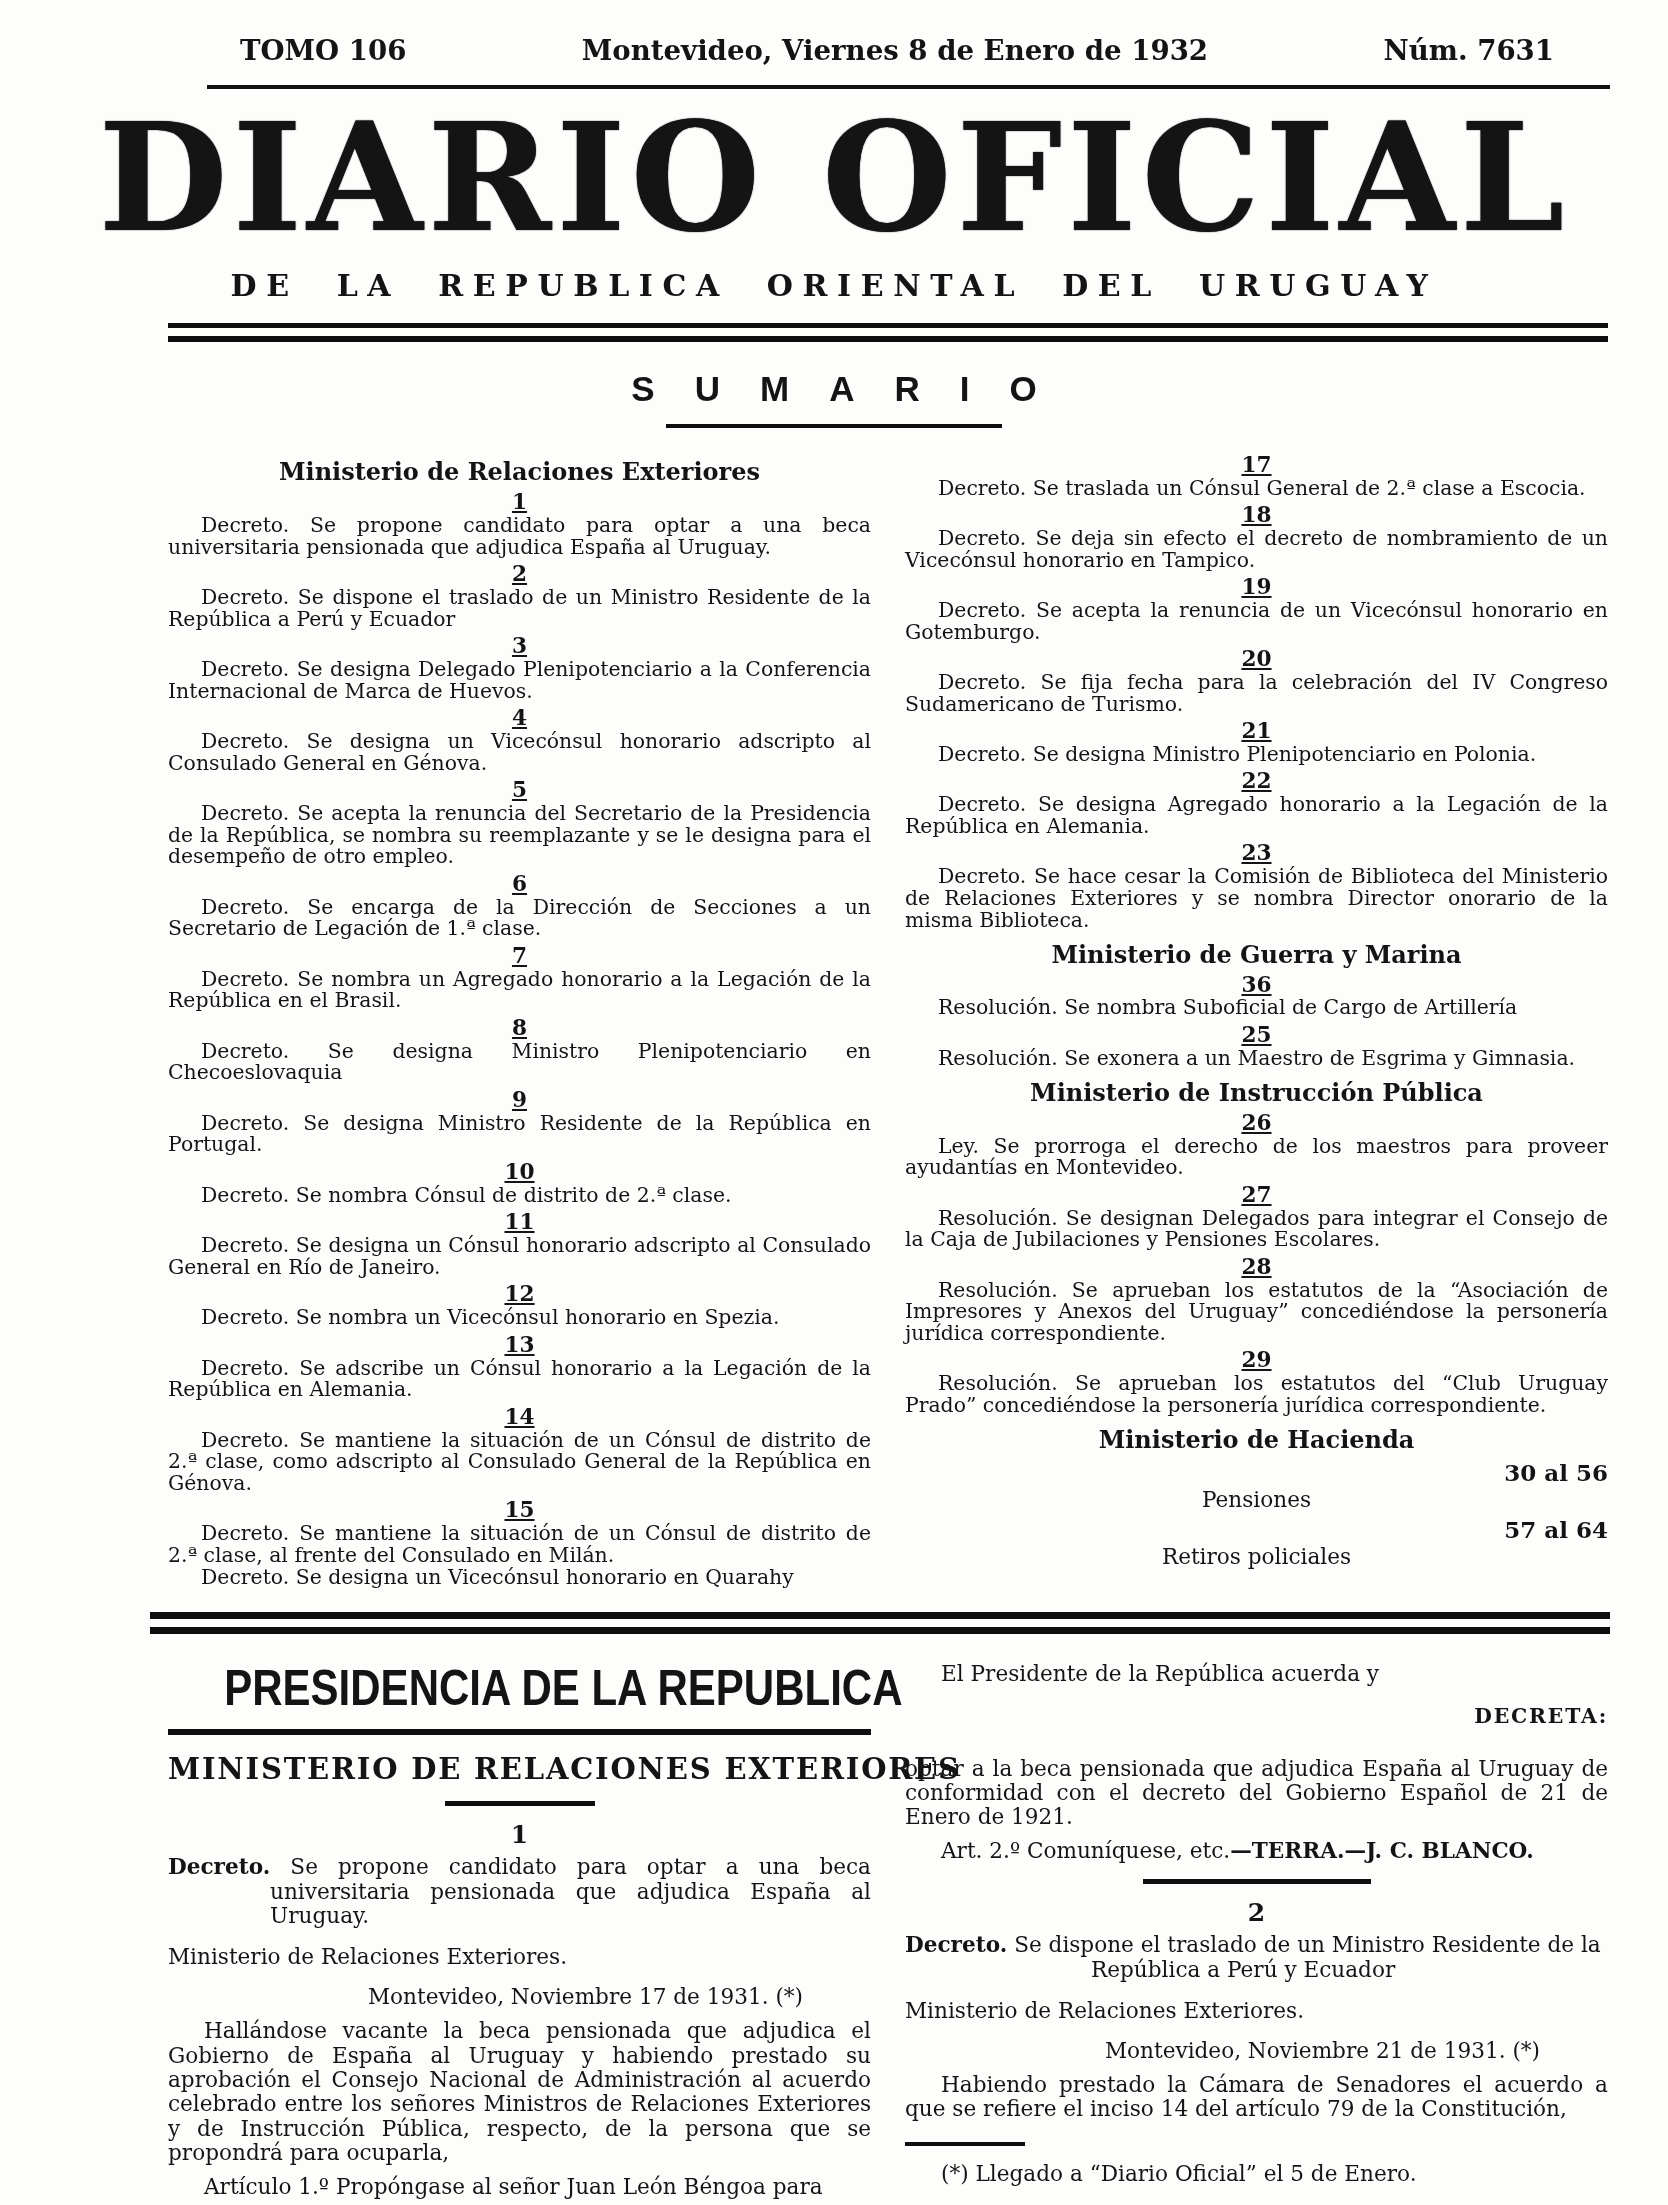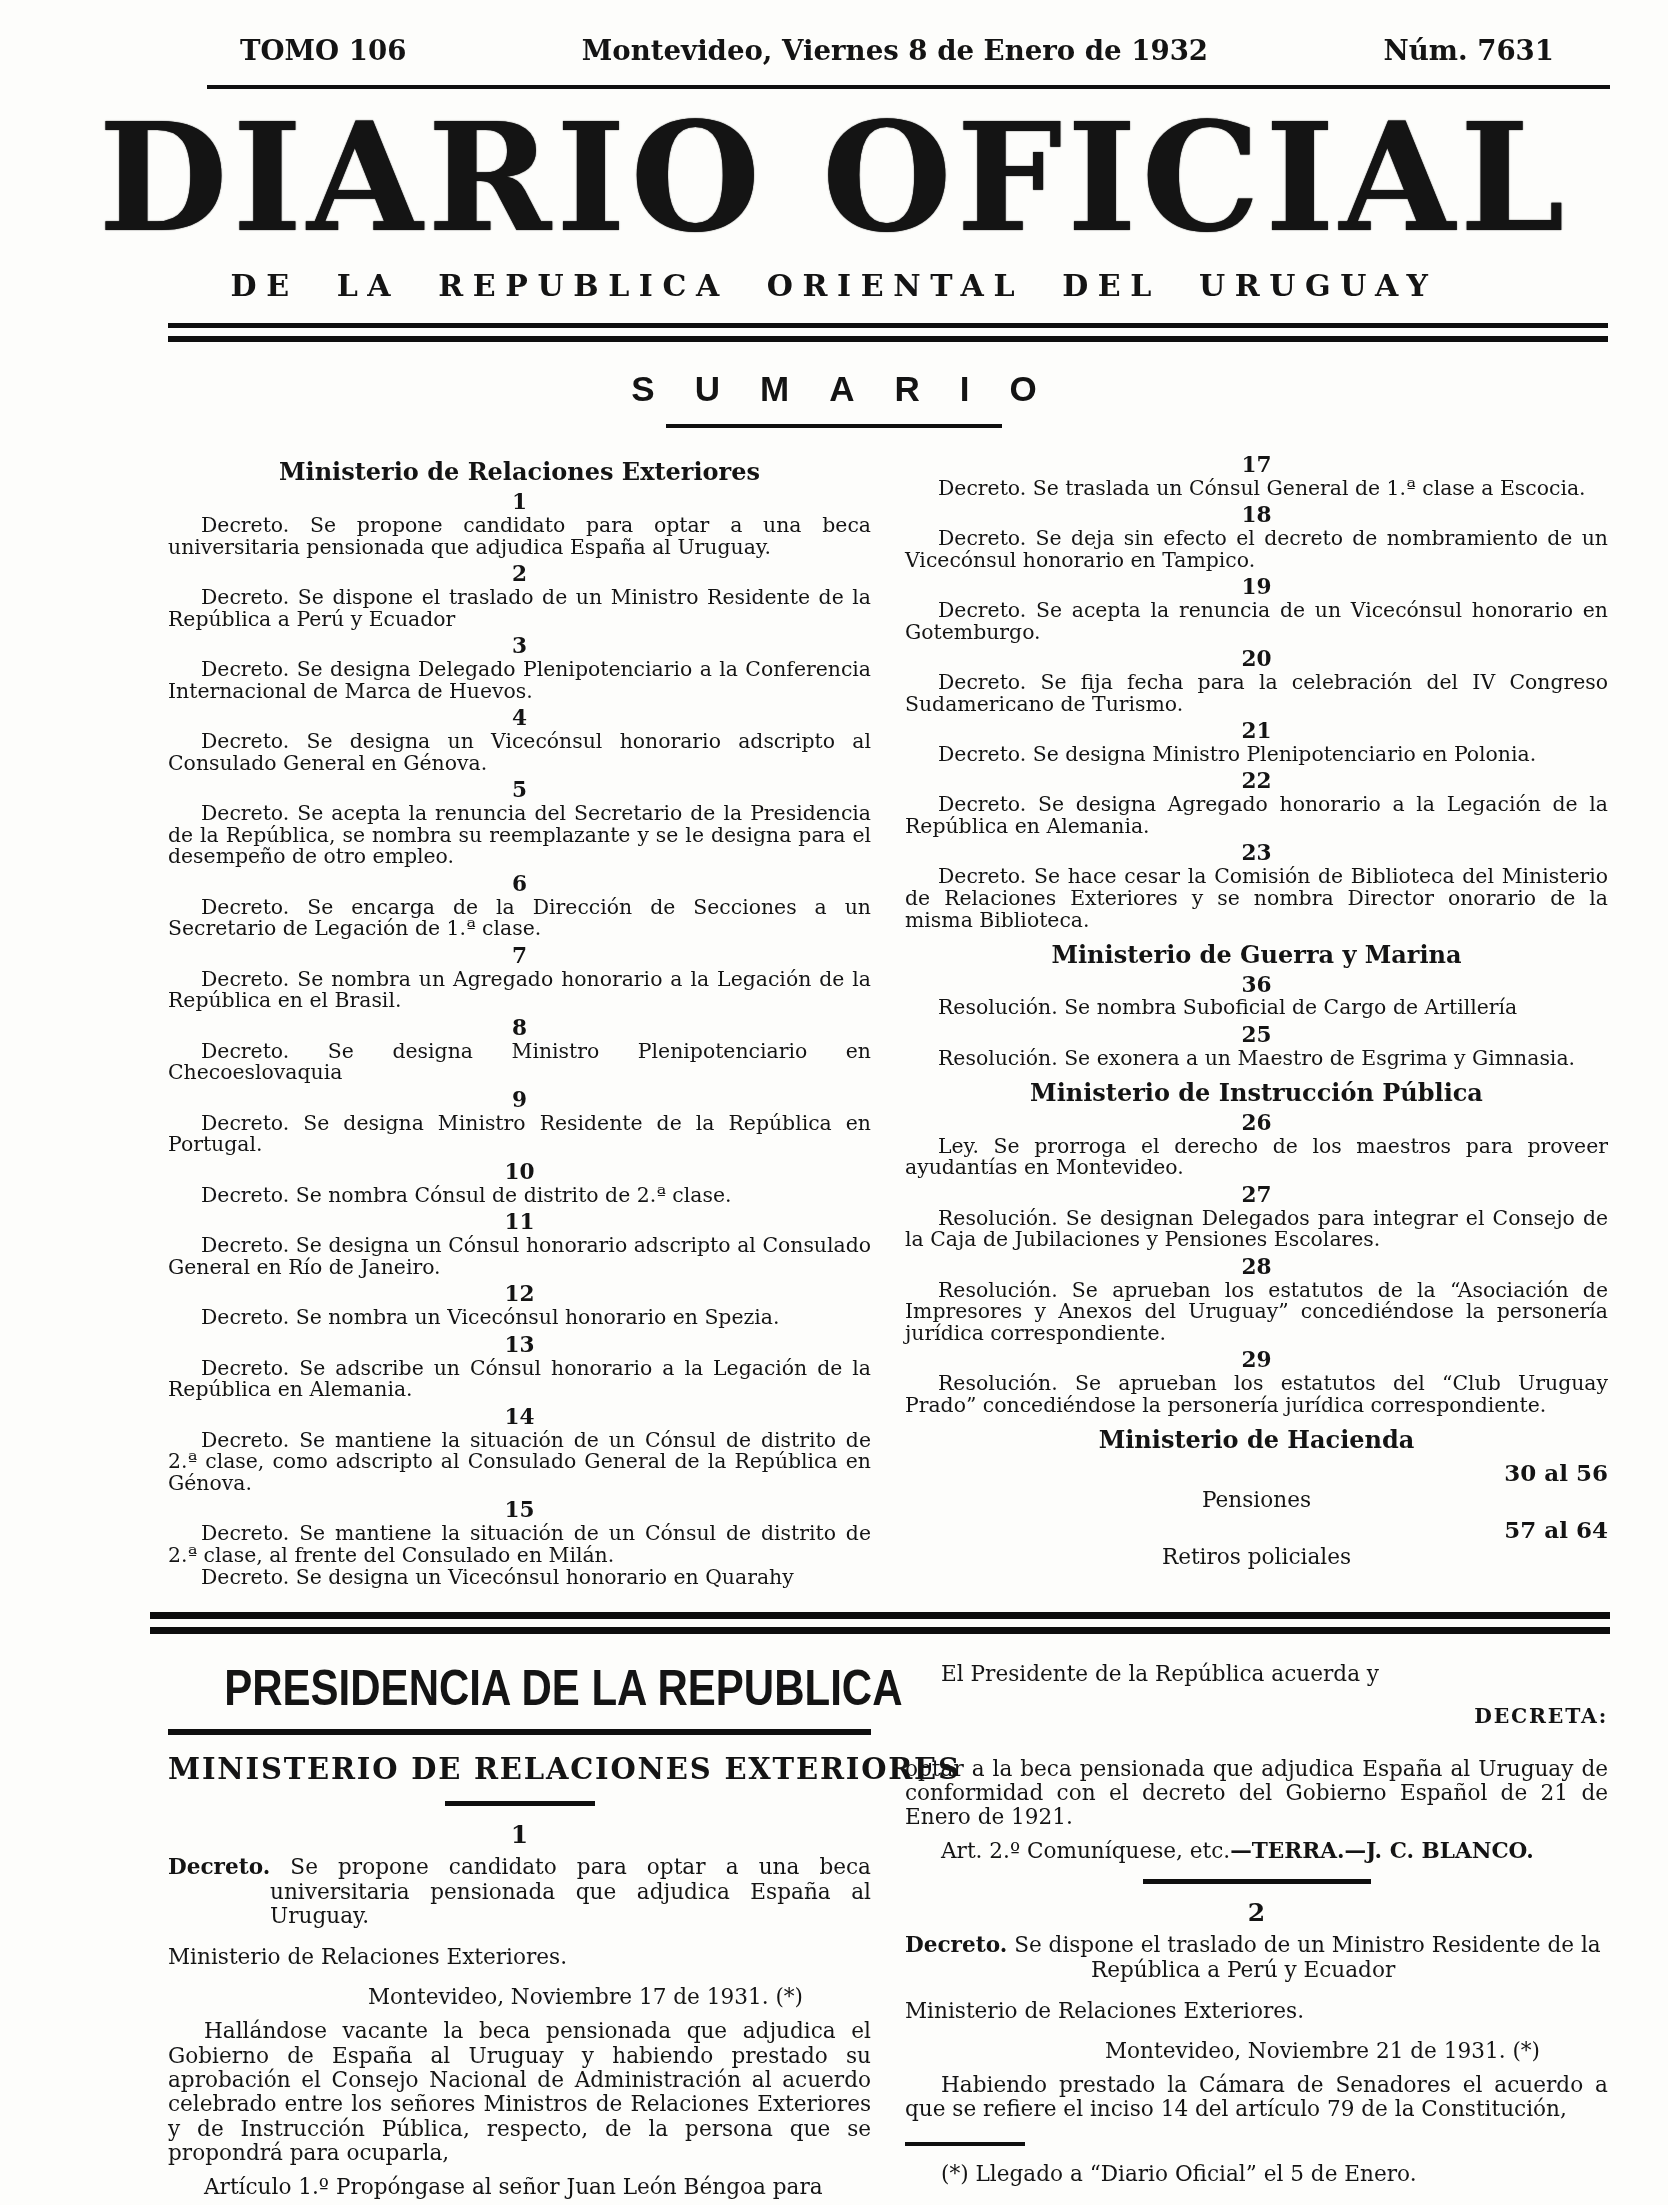--- a/index.html
+++ b/index.html
@@ -38,21 +38,21 @@
     margin-top:27.6px;text-align:center;
     font-family:"Liberation Sans",sans-serif;
     font-weight:bold;font-size:35px;letter-spacing:40px;
     padding-left:40px; 
     white-space:nowrap;
   }
   .sumario-underline{width:336px;height:4.8px;background:#0f0f0f;margin:14.4px auto 0;}
   .sumario{display:flex;gap:34px;padding:20.4px 60px 0 168px;}
   .scol{flex:1;min-width:0;}
   .col-heading{font-weight:bold;font-size:24px;text-align:center;margin:8.4px 0 4.8px;}
-  .entry-num{font-weight:bold;font-size:21.6px;line-height:1.0;text-align:center;margin:4.8px 0 2.4px;}
+  .entry-num{font-weight:bold;font-size:21.6px;line-height:1.0;text-align:center;margin:4.8px 0 2.4px;text-decoration:underline;}
   .entry-text{font-size:20.4px;line-height:1.06;text-align:justify;text-indent:33px;}
   .range-line{font-weight:bold;font-size:23px;text-align:right;margin-top:6px;line-height:1.1;}
   .label-line{font-size:21.6px;text-align:center;margin-top:2.4px;line-height:1.1;}
   
   .sep{margin:24px 58px 0 150px;}
   .sep div{height:6.6px;background:#0d0d0d;}
   .sep div + div{margin-top:8.4px;}
   
   .presidencia{display:flex;gap:34px;padding:26px 60px 0 168px;}
   .pcol{flex:1;min-width:0;font-size:21.6px;line-height:1.13;}
@@ -169,21 +169,21 @@
           <div class="entry-text">Decreto. Se mantiene la situación de un Cónsul de distrito de 2.ª clase, al frente del Consulado en Milán.</div>
         </div>
       <div>
           <div class="entry-text">Decreto. Se designa un Vicecónsul honorario en Quarahy</div>
         </div>
     </div>
 
     <div class="scol">
       <div>
           <div class="entry-num">17</div>
-          <div class="entry-text">Decreto. Se traslada un Cónsul General de 1.ª clase a Escocia.</div>
+          <div class="entry-text">Decreto. Se traslada un Cónsul General de 2.ª clase a Escocia.</div>
         </div>
       <div>
           <div class="entry-num">18</div>
           <div class="entry-text">Decreto. Se deja sin efecto el decreto de nombramiento de un Vicecónsul honorario en Tampico.</div>
         </div>
       <div>
           <div class="entry-num">19</div>
           <div class="entry-text">Decreto. Se acepta la renuncia de un Vicecónsul honorario en Gotemburgo.</div>
         </div>
       <div>

